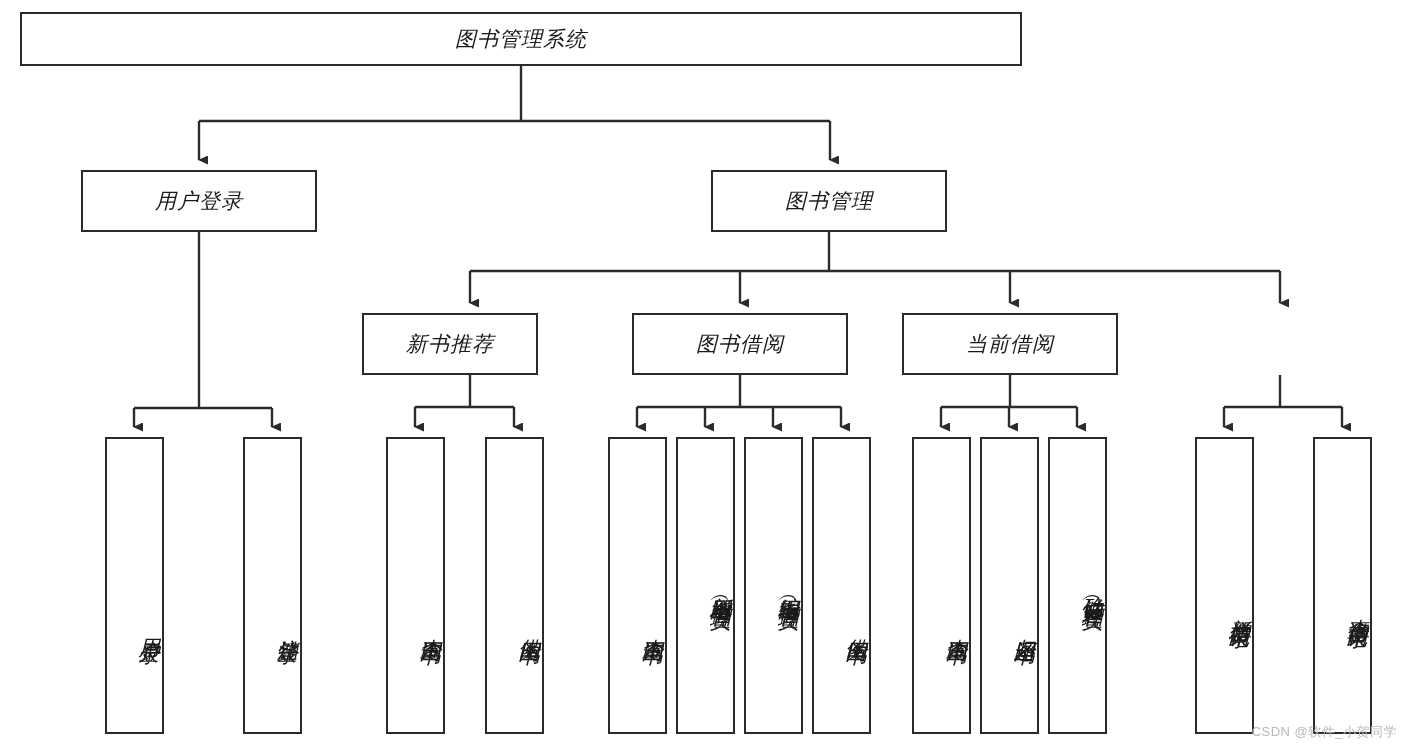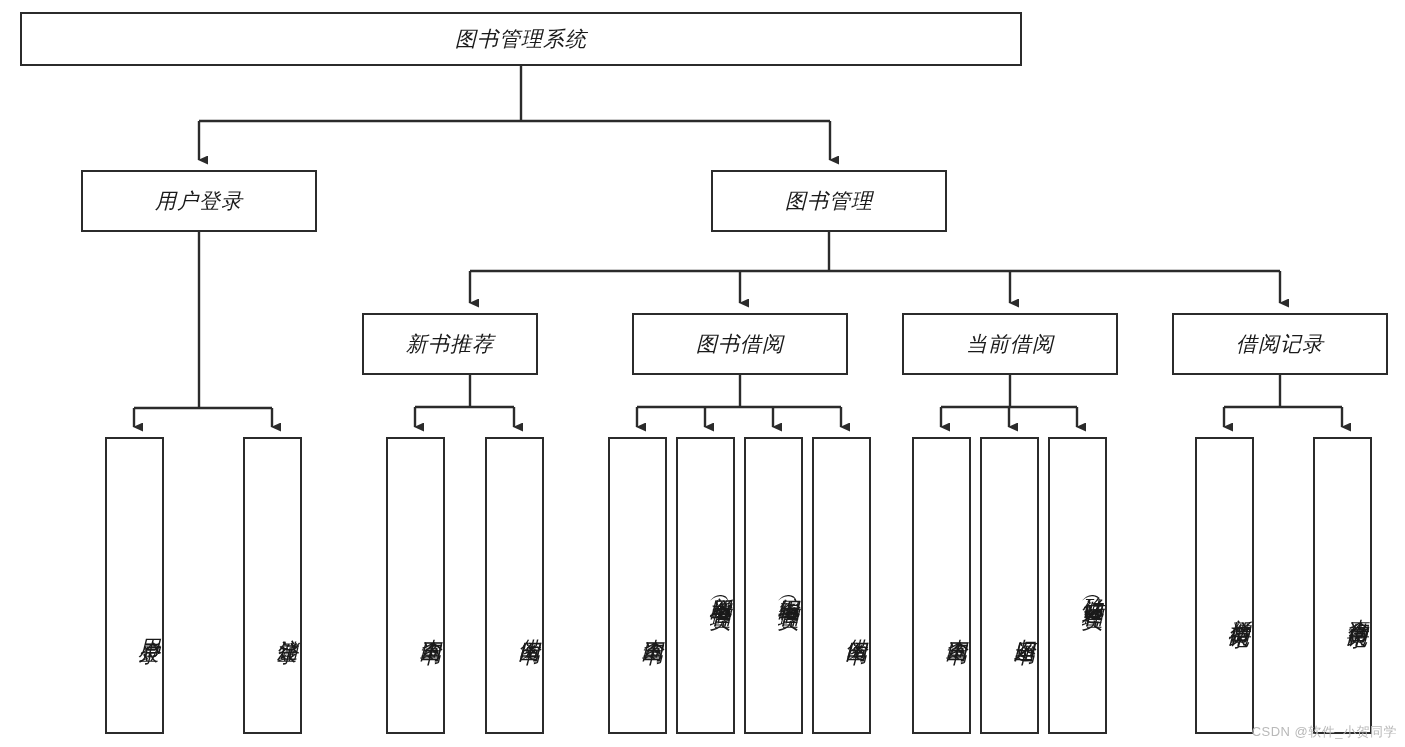--- a/index.html
+++ b/index.html
@@ -141,23 +141,20 @@
 
   <div class="node horiz" style="left:362px;top:313px;width:176px;height:62px;">
     <span>新书推荐</span>
   </div>
   <div class="node horiz" style="left:632px;top:313px;width:216px;height:62px;">
     <span>图书借阅</span>
   </div>
   <div class="node horiz" style="left:902px;top:313px;width:216px;height:62px;">
     <span>当前借阅</span>
   </div>
-  <div class="node horiz" style="left:1172px;top:313px;width:216px;height:62px;">
-    <span>借阅记录</span>
-  </div>
 
   <div class="node vert" style="left:105px;top:437px;width:59px;height:297px;padding-top:80px;">
     <span class="vtext">用户登录</span>
   </div>
   <div class="node vert" style="left:243px;top:437px;width:59px;height:297px;padding-top:80px;">
     <span class="vtext">注销登录</span>
   </div>
 
   <div class="node vert" style="left:386px;top:437px;width:59px;height:297px;padding-top:80px;">
     <span class="vtext">查询图书</span>

